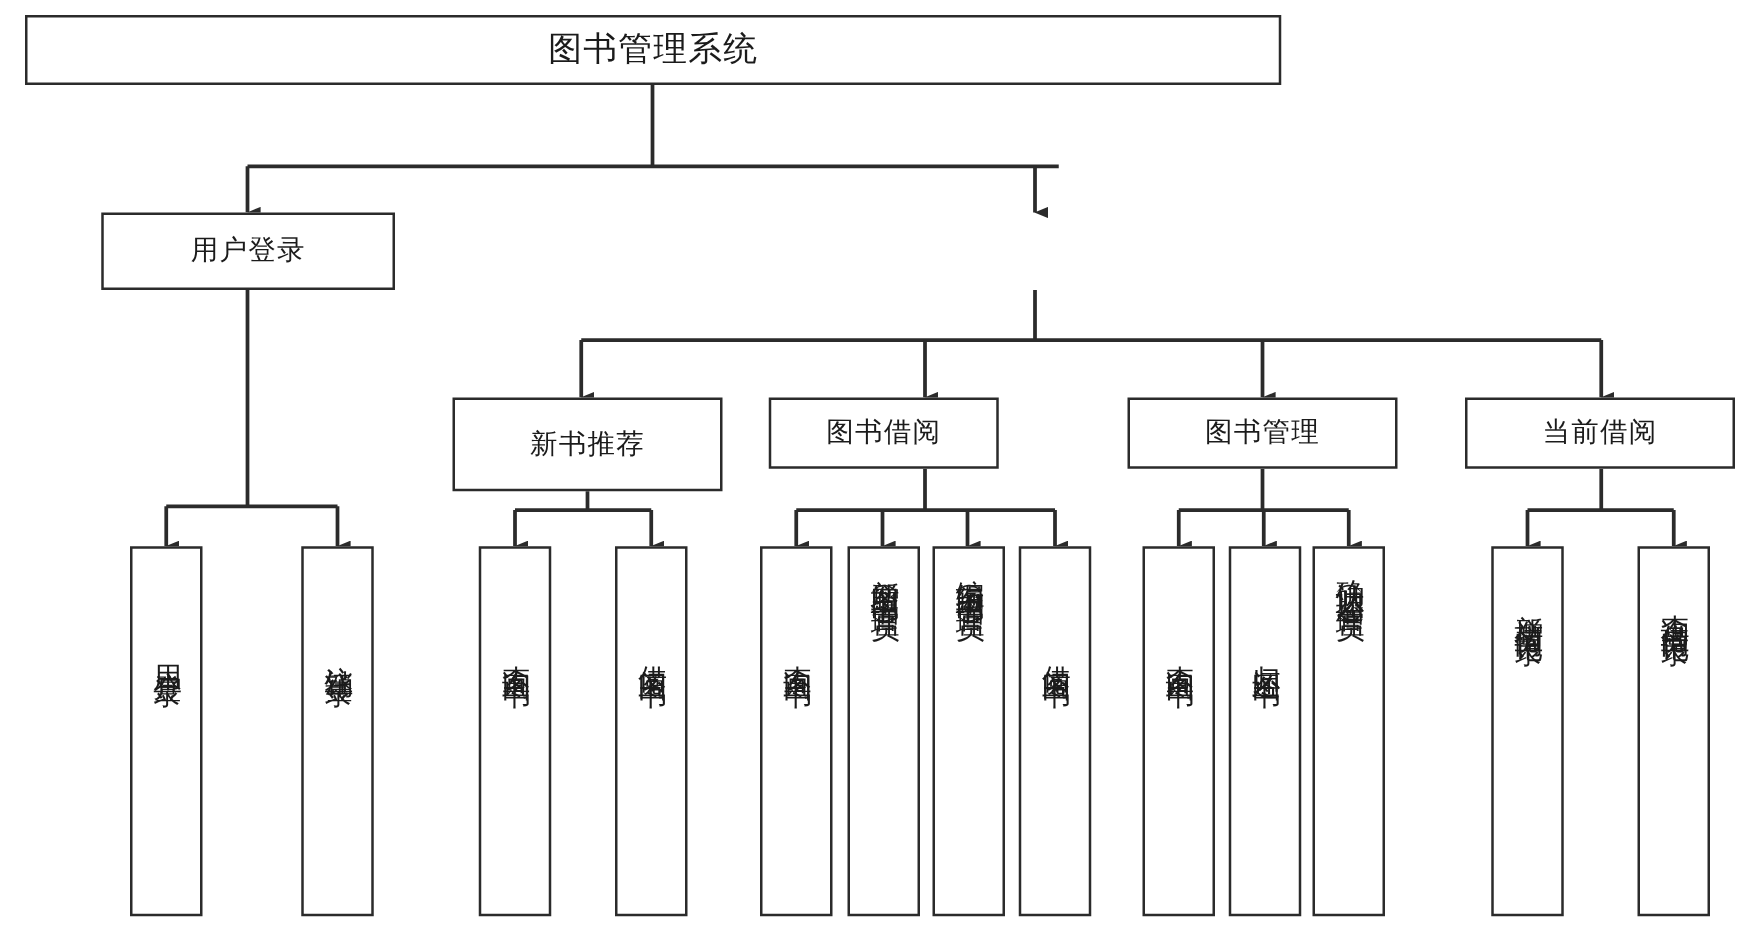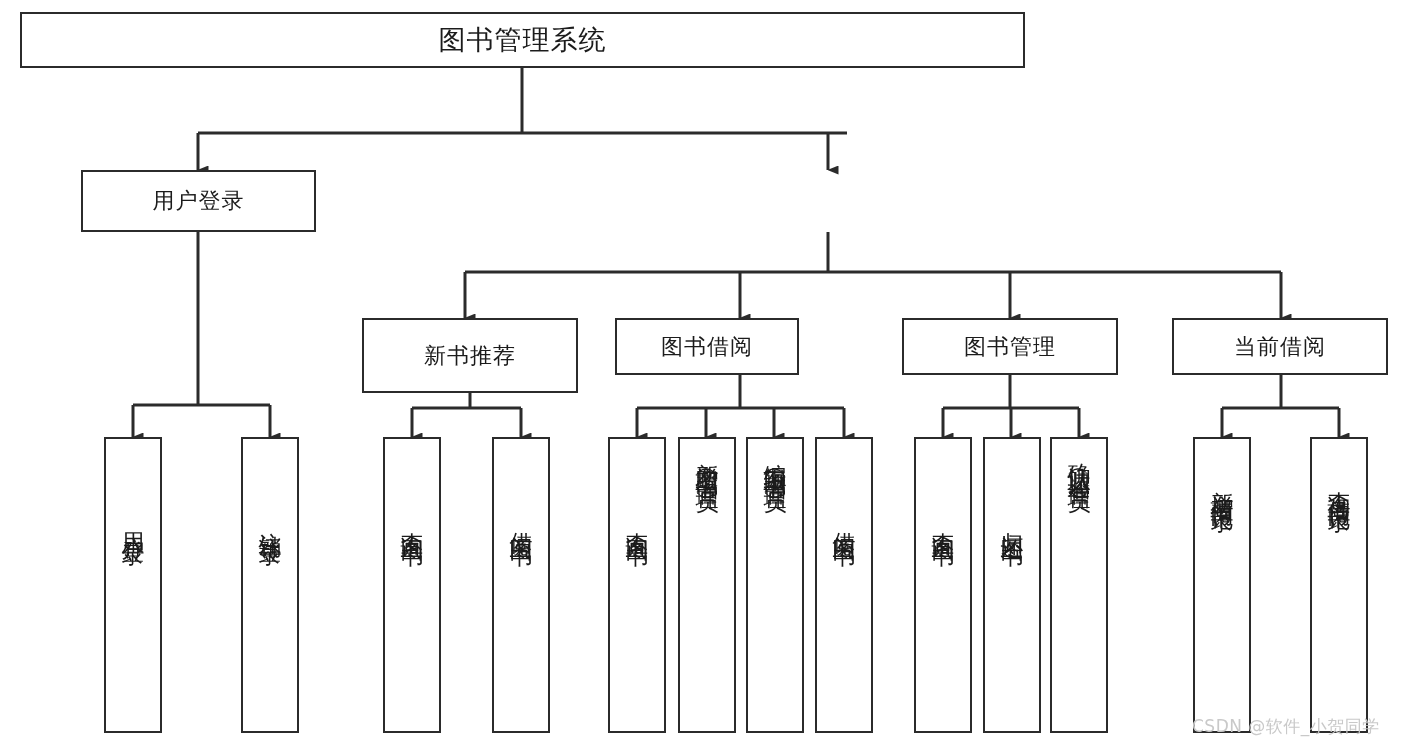--- a/index.html
+++ b/index.html
@@ -131,15 +131,14 @@
     <span class="lbl">确认归还（管理员）</span>
   </div>
 
   <div class="node v-node" style="left:1193px;top:437px;width:58px;height:296px;padding-top:34px;">
     <span class="lbl">新增借阅记录</span>
   </div>
   <div class="node v-node" style="left:1310px;top:437px;width:58px;height:296px;padding-top:34px;">
     <span class="lbl">查询借阅记录</span>
   </div>
 
-  <div class="watermark" style="left:1192px;top:715px;">CSDN @软件_小贺同学</div>
 
 </div>
 
 </body></html>

